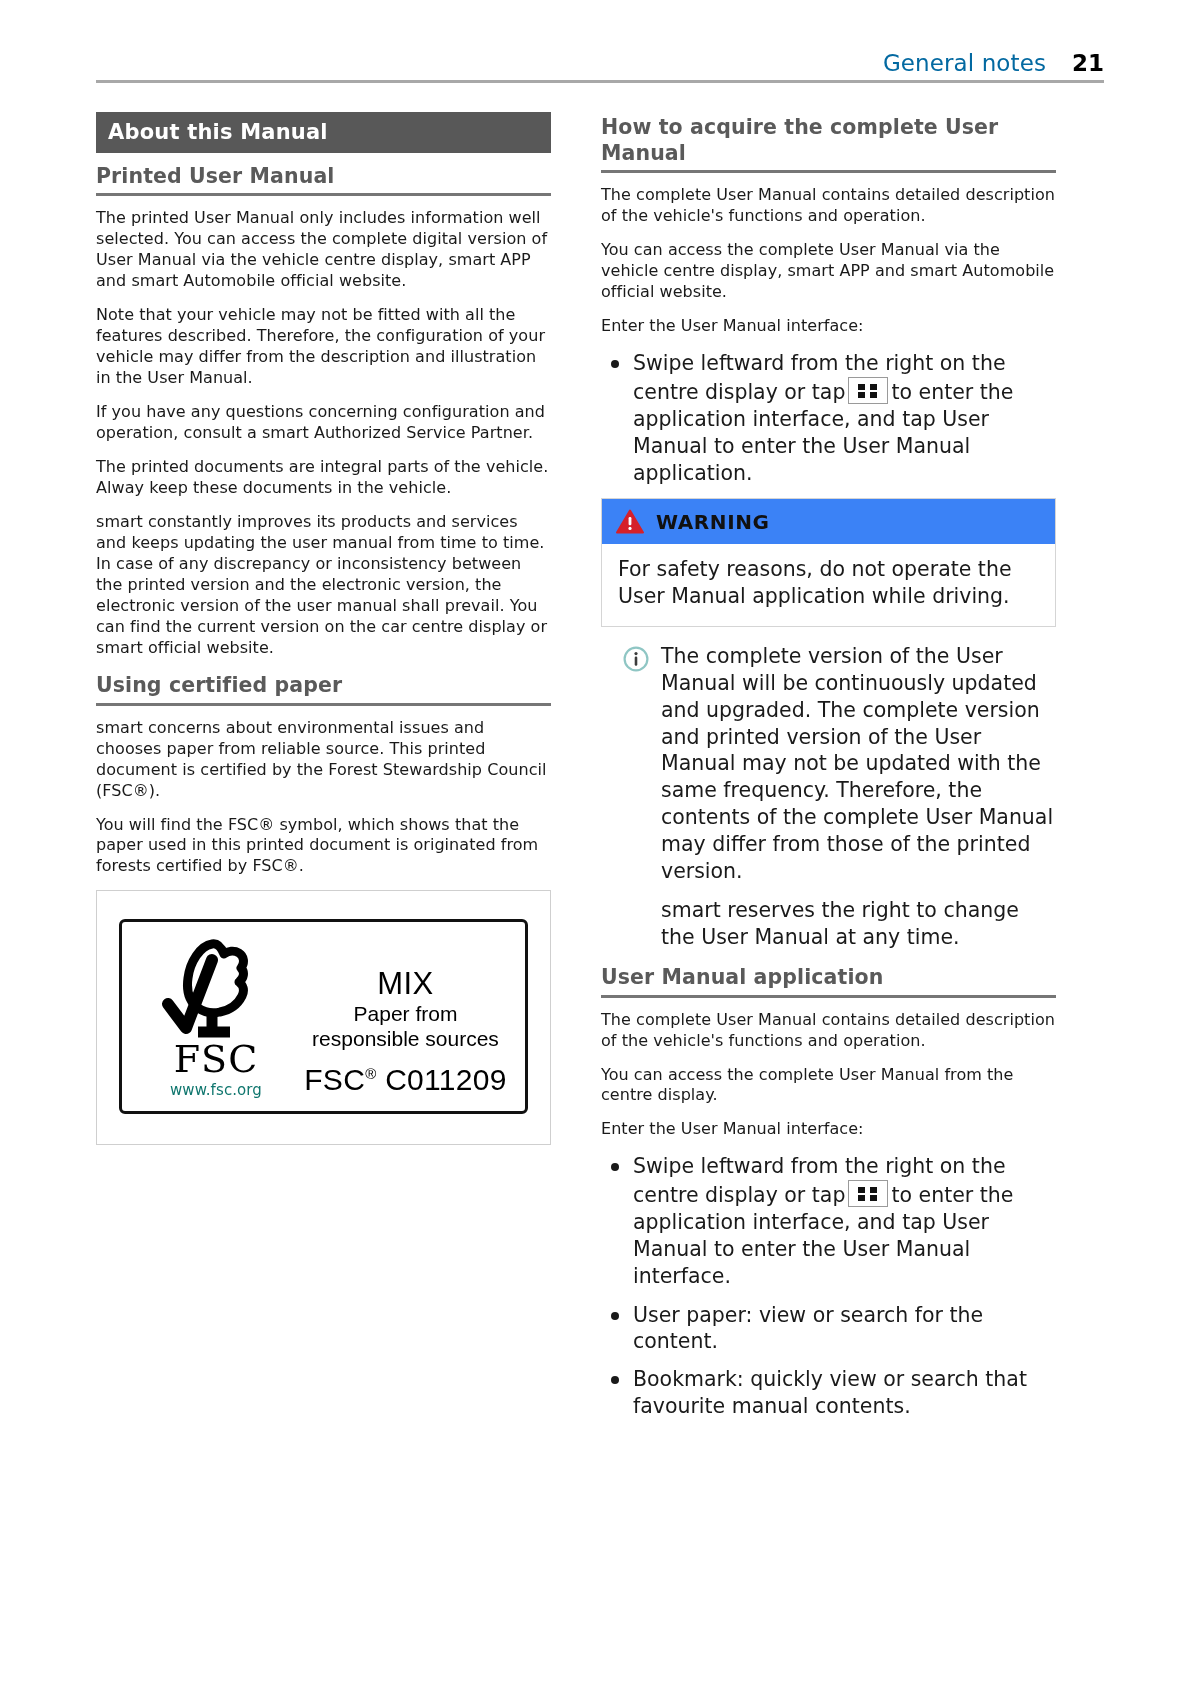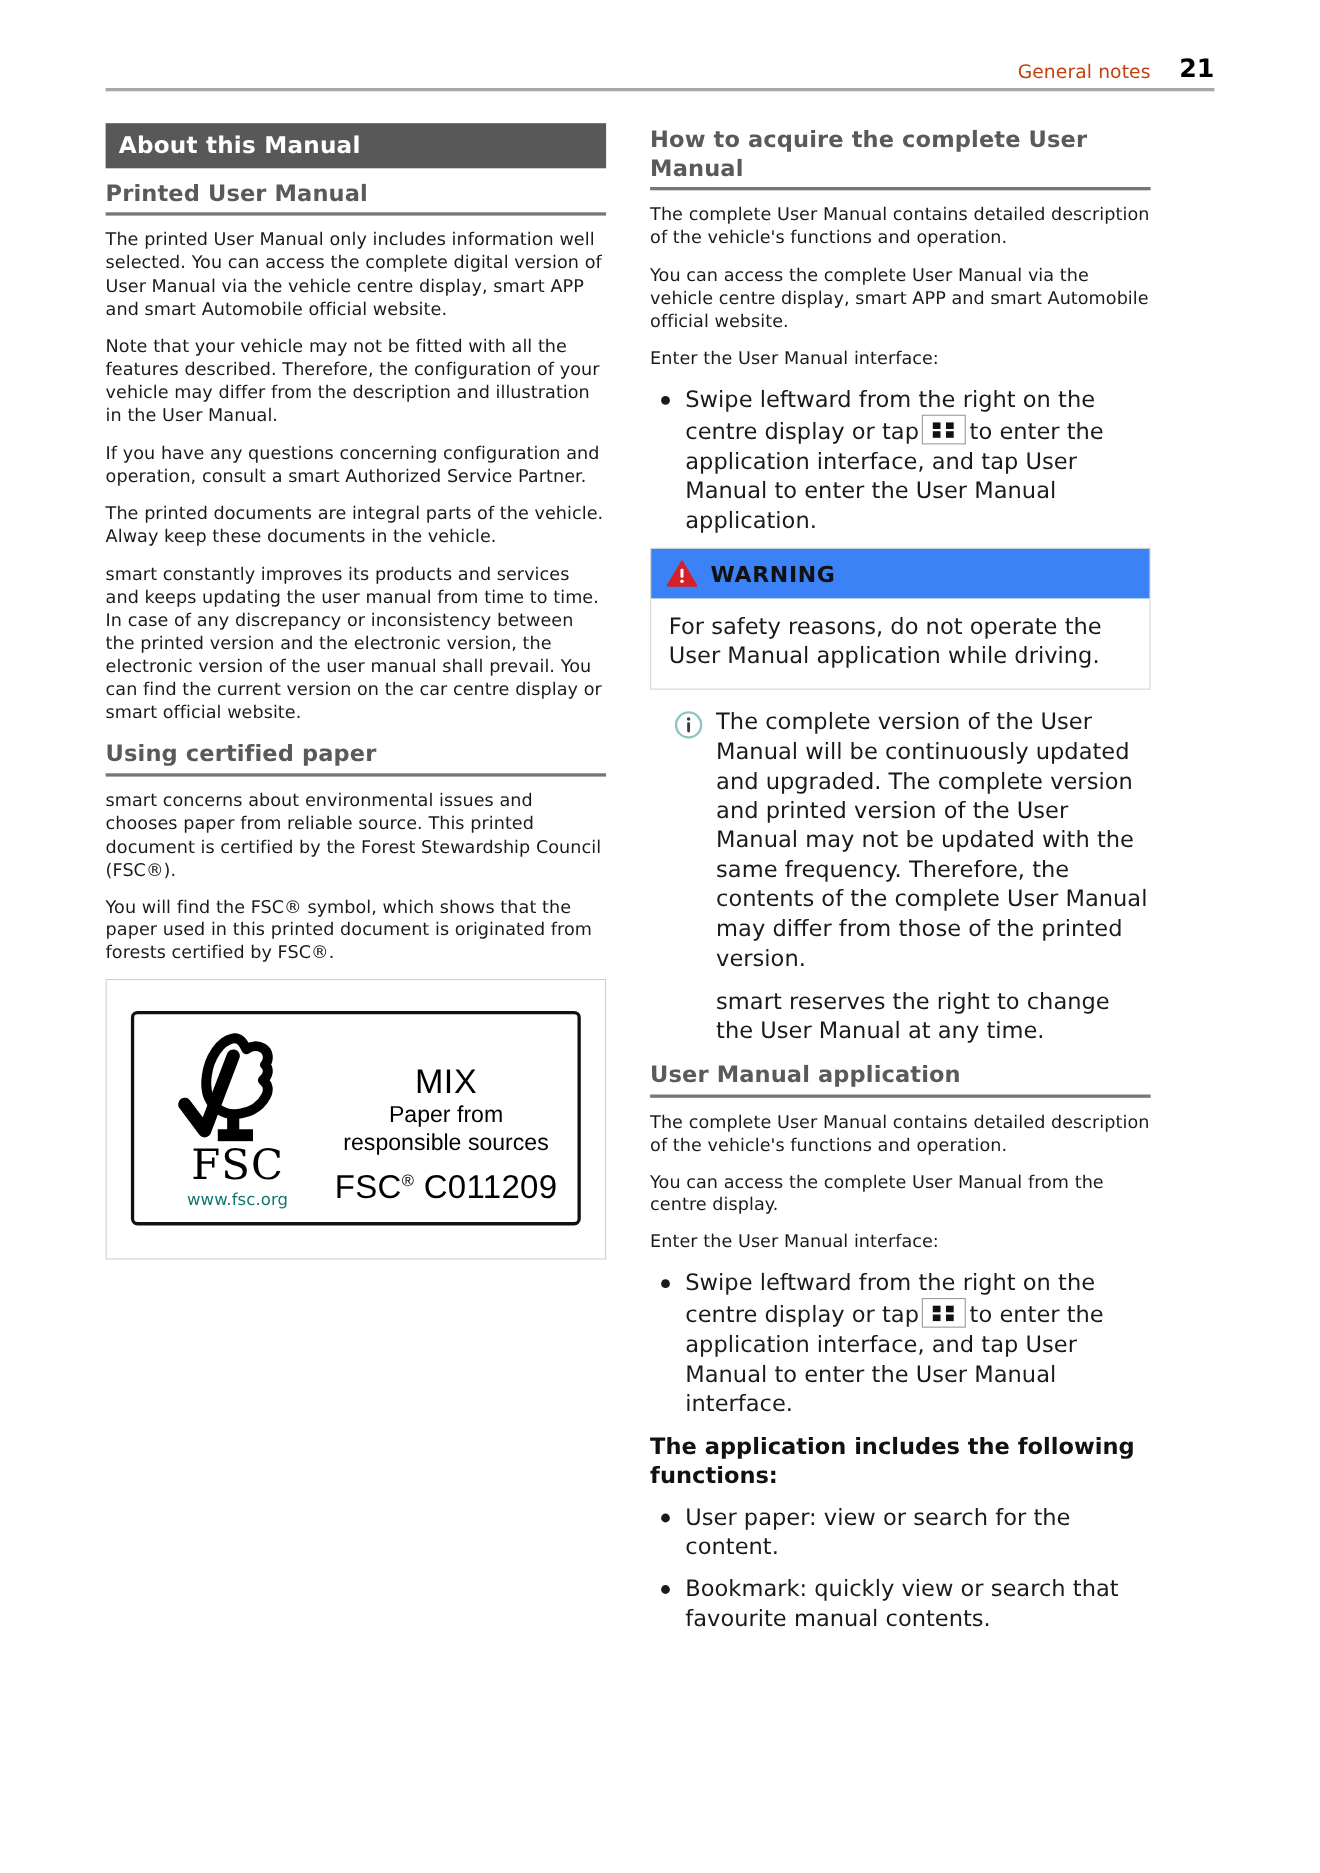--- a/index.html
+++ b/index.html
@@ -29,23 +29,23 @@
     top: 36px;
     left: 96px;
     right: 96px;
     height: 40px;
     display: flex;
     align-items: flex-end;
     justify-content: flex-end;
     gap: 26px;
   }
   .running-head .chapter {
-    font-size: 17px;
+    font-size: 23px;
     font-weight: 400;
-    color: #c2410c;
+    color: #0369a1;
     letter-spacing: 0.1px;
     margin-left: 48px;
   }
   .running-head .pageno {
     font-size: 23px;
     font-weight: 700;
     color: #000;
     min-width: 30px;
     text-align: right;
   }
@@ -58,21 +58,21 @@
     background: #a8a8a8;
   }
 
   
   .columns {
     position: absolute;
     top: 112px;
     left: 96px;
     width: 1008px;
     display: flex;
-    gap: 40px;
+    gap: 50px;
   }
   .col {
     width: 455px;
     flex: 0 0 455px;
   }
 
   
   .section-banner {
     background: #585858;
     color: #ffffff;
@@ -406,21 +406,20 @@
       <div class="subhead-rule"></div>
 
       <p class="body">The complete User Manual contains detailed description of the vehicle's functions and operation.</p>
       <p class="body">You can access the complete User Manual from the centre display.</p>
       <p class="body">Enter the User Manual interface:</p>
 
       <ul class="bullets">
         <li><span>Swipe leftward from the right on the centre display or tap</span><span class="app-icon"><i class="tl"></i><i class="tr"></i><i class="bl"></i><i class="br"></i></span><span>to enter the application interface, and tap User Manual to enter the User Manual interface.</span></li>
       </ul>
 
-      <div class="strongline">The application includes the following functions:</div>
 
       <ul class="bullets">
         <li>User paper: view or search for the content.</li>
         <li>Bookmark: quickly view or search that favourite manual contents.</li>
       </ul>
 
     </div>
 
   </div>
 </div>

